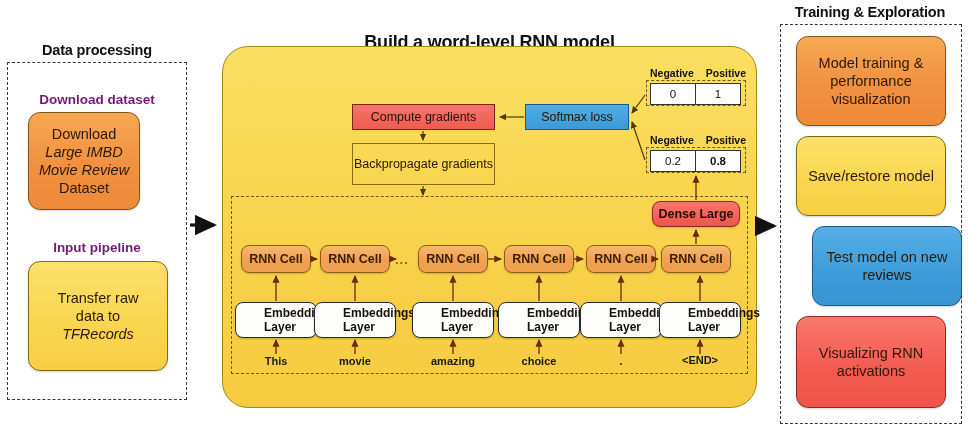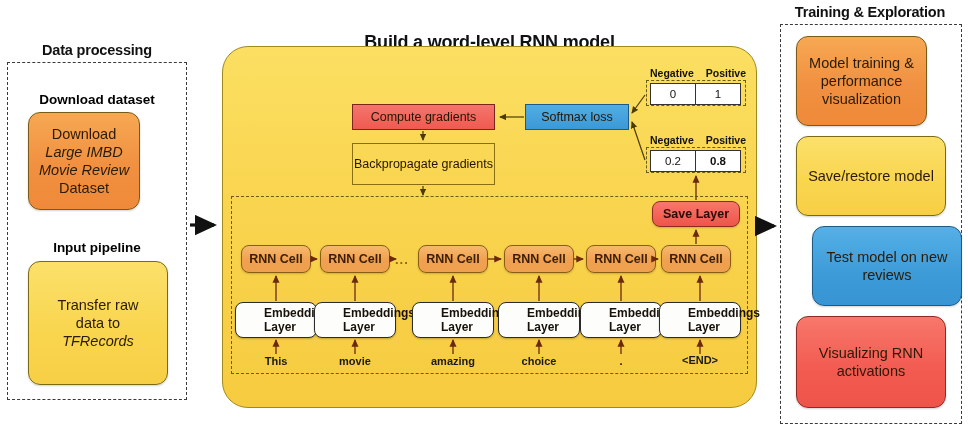--- a/index.html
+++ b/index.html
@@ -3,21 +3,21 @@
 <meta charset="utf-8">
 <style>
   html,body{margin:0;padding:0;background:#fff;}
   body{width:968px;height:433px;position:relative;overflow:hidden;
        font-family:"Liberation Sans","DejaVu Sans",sans-serif;}
   .abs{position:absolute;box-sizing:border-box;}
 
   
   .caption{font-weight:bold;font-size:14.5px;color:#111;letter-spacing:-0.2px;
            text-align:center;white-space:nowrap;}
-  .subcaption{font-weight:bold;font-size:13.5px;color:#000000;text-align:center;white-space:nowrap;}
+  .subcaption{font-weight:bold;font-size:13.5px;color:#701a75;text-align:center;white-space:nowrap;}
 
   
   .dashed{border:1.4px dashed #3a3a3a;background:transparent;}
   .dashed-thin{border:1.2px dashed #6b5d12;background:transparent;}
 
   
   .card{border-radius:12px;display:flex;align-items:center;justify-content:center;
         text-align:center;line-height:1.25;color:#2b1a05;font-size:14.5px;
         border:1.3px solid #7a6010;
         box-shadow:0 1px 2px rgba(0,0,0,.18);}
@@ -71,21 +71,21 @@
 <div class="abs caption" style="left:7px;top:42px;width:180px;">Data processing</div>
 
 <div class="abs dashed" style="left:7px;top:62px;width:180px;height:338px;"></div>
 
 <div class="abs subcaption" style="left:10px;top:92px;width:174px;">Download dataset</div>
 <div class="abs card orange" style="left:28px;top:112px;width:112px;height:98px;padding:0 8px;">
   <span>Download <span class="it">Large IMBD Movie Review</span> Dataset</span>
 </div>
 
 <div class="abs subcaption" style="left:10px;top:240px;width:174px;">Input pipeline</div>
-<div class="abs card yellow" style="left:28px;top:261px;width:140px;height:124px;padding:0 16px;">
+<div class="abs card yellow" style="left:28px;top:261px;width:140px;height:110px;padding:0 16px;">
   <span>Transfer raw data to <span class="it">TFRecords</span></span>
 </div>
 
 <div class="abs caption" style="left:222px;top:32px;width:535px;font-size:18px;text-decoration:underline;">Build a word-level RNN model</div>
 
 <div class="abs panel" style="left:222px;top:46px;width:535px;height:362px;"></div>
 
 <div class="abs box redsharp" style="left:352px;top:104px;width:143px;height:26px;">
   <span>Compute gradients</span>
 </div>
@@ -118,21 +118,21 @@
 </div>
 <div class="abs dashed-thin" style="left:646px;top:147px;width:100px;height:26px;"></div>
 <div class="abs probtable" style="left:650px;top:150px;">
   <div class="probcell">0.2</div>
   <div class="probcell b">0.8</div>
 </div>
 
 <div class="abs dashed-thin" style="left:231px;top:196px;width:517px;height:178px;"></div>
 
 <div class="abs denselayer" style="left:652px;top:201px;width:88px;height:26px;">
-  <span>Save Layer</span>
+  <span>Dense Large</span>
 </div>
 
 <div class="abs rnncell" style="left:241px;top:245px;width:70px;height:28px;">
   <span>RNN Cell</span>
   </div>
 <div class="abs rnncell" style="left:320px;top:245px;width:70px;height:28px;">
   <span>RNN Cell</span>
   </div>
 <div class="abs ellipsis" style="left:395px;top:252px;width:20px;">...</div>
 <div class="abs rnncell" style="left:418px;top:245px;width:70px;height:28px;">
@@ -170,21 +170,21 @@
 <div class="abs word" style="left:235px;top:355px;width:82px;">This</div>
 <div class="abs word" style="left:314px;top:355px;width:82px;">movie</div>
 <div class="abs word" style="left:412px;top:355px;width:82px;">amazing</div>
 <div class="abs word" style="left:498px;top:355px;width:82px;">choice</div>
 <div class="abs word" style="left:580px;top:355px;width:82px;">.</div>
 <div class="abs word" style="left:659px;top:354px;width:82px;">&lt;END&gt;</div>
 
 <div class="abs caption" style="left:776px;top:4px;width:188px;">Training &amp; Exploration</div>
 <div class="abs dashed" style="left:780px;top:24px;width:182px;height:400px;"></div>
 
-<div class="abs card orange" style="left:796px;top:36px;width:131px;height:90px;padding:0 8px;">
+<div class="abs card orange" style="left:796px;top:36px;width:150px;height:90px;padding:0 8px;">
   <span>Model training &amp; performance visualization</span>
   </div>
 <div class="abs card yellow" style="left:796px;top:136px;width:150px;height:80px;padding:1px 8px;">
   <span>Save/restore model</span>
   </div>
 <div class="abs card blue" style="left:796px;top:226px;width:150px;height:80px;padding:0 8px;margin-left:16px;">
   <span>Test model on new reviews</span>
   </div>
 <div class="abs card red" style="left:796px;top:316px;width:150px;height:92px;padding:0 8px;">
   <span>Visualizing RNN activations</span>

